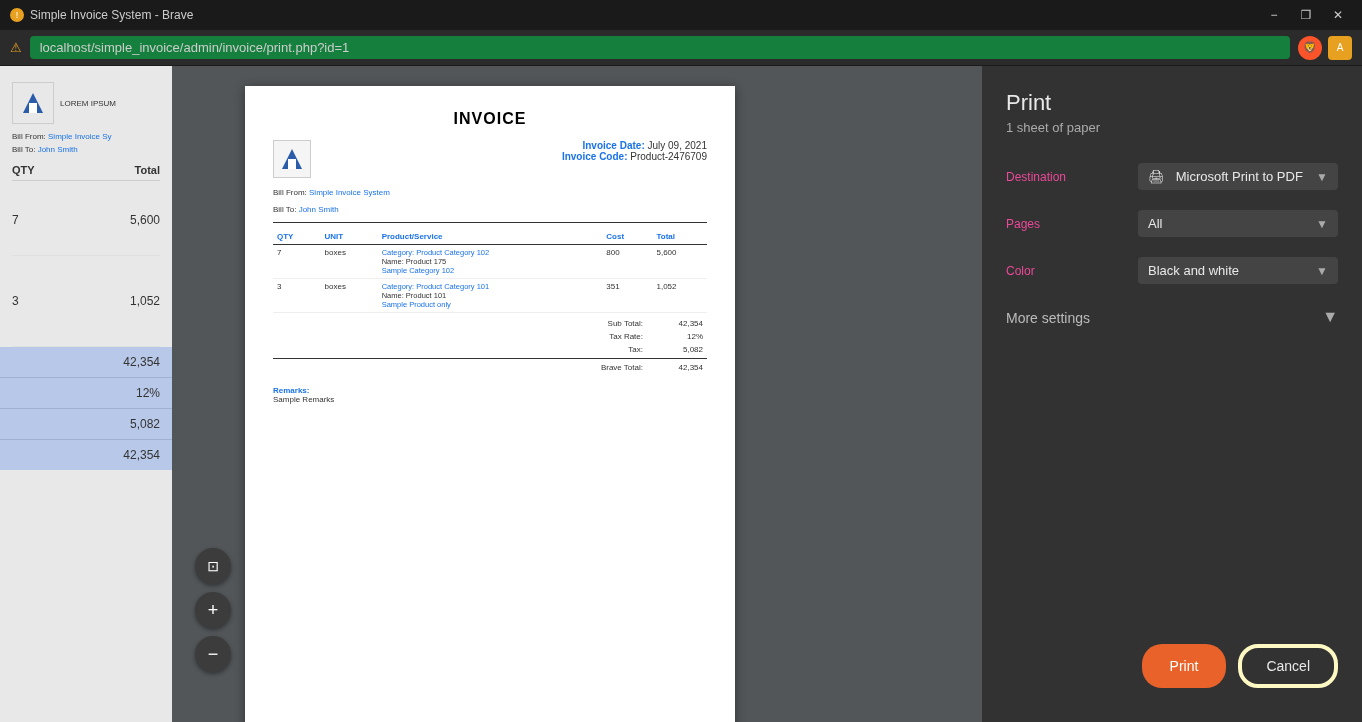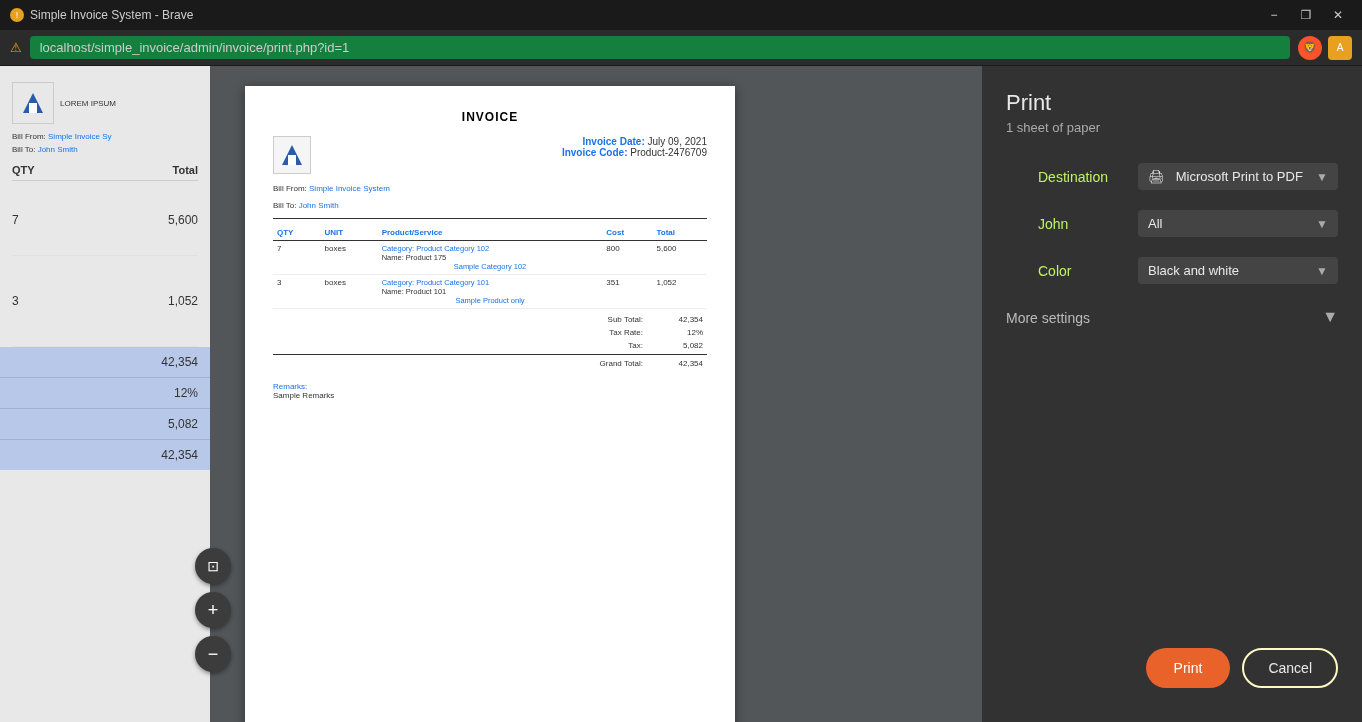--- a/index.html
+++ b/index.html
@@ -137,21 +137,21 @@
     .invoice-paper {
       width: 490px;
       min-height: 650px;
       background: white;
       padding: 24px 28px;
       box-shadow: 0 2px 10px rgba(0,0,0,0.4);
       font-size: 9px;
     }
     .invoice-title {
       text-align: center;
-      font-size: 12px;
+      font-size: 16px;
       font-weight: bold;
       margin-bottom: 12px;
       color: #000;
       letter-spacing: 1px;
     }
     .invoice-header {
       display: flex;
       justify-content: space-between;
       margin-bottom: 10px;
     }
@@ -197,35 +197,35 @@
       text-align: left;
     }
     .invoice-table td {
       padding: 3px 4px;
       vertical-align: top;
       color: #333;
       border-bottom: 1px solid #eee;
     }
     .product-category { color: #1a73e8; font-size: 7.5px; }
     .product-name { font-size: 7.5px; }
-    .product-sample { color: #1a73e8; font-size: 7.5px; text-align: center; }
+    .product-sample { color: #1a73e8; font-size: 7.5px; }
     .invoice-totals {
       margin-top: 4px;
     }
     .totals-row {
       display: flex;
       justify-content: flex-end;
       font-size: 8px;
       padding: 2px 4px;
     }
     .totals-label { margin-right: 20px; color: #333; padding-left: 16px; }
     .totals-value { min-width: 40px; text-align: right; color: #333; }
     .totals-divider { border-top: 1px solid #333; margin: 2px 0; }
     .remarks-section { margin-top: 12px; font-size: 8px; }
-    .remarks-label { color: #1a73e8; font-weight: normal; }
+    .remarks-label { color: #1a73e8; font-weight: bold; }
     .remarks-text { color: #333; }
 
     
     .zoom-controls {
       position: absolute;
       bottom: 50px;
       left: 195px;
       display: flex;
       flex-direction: column;
       gap: 8px;
@@ -275,24 +275,23 @@
       margin-top: 4px;
     }
 
     .dialog-row {
       display: flex;
       align-items: center;
       justify-content: space-between;
       margin-bottom: 20px;
     }
     .dialog-label {
-      font-size: 14px;
-      color: #bef264;
+      font-size: 12px;
+      color: #ec4899;
       min-width: 90px;
-      margin-left: 32px;
     }
     .dialog-select {
       display: flex;
       align-items: center;
       background: #444;
       border-radius: 4px;
       padding: 6px 10px;
       min-width: 200px;
       justify-content: space-between;
       cursor: pointer;
@@ -334,33 +333,33 @@
       border: none;
       border-radius: 20px;
       padding: 10px 28px;
       font-size: 14px;
       cursor: pointer;
       font-weight: 500;
     }
     .btn-cancel {
       background: transparent;
       color: #e8e8e8;
-      border: 2px solid #fef9c3;
+      border: 4px solid #fef9c3;
       border-radius: 20px;
       padding: 10px 24px;
       font-size: 14px;
       cursor: pointer;
     }
 
     
     .bg-invoice-columns {
       position: absolute;
       left: 0;
       top: 0;
-      width: 210px;
+      width: 172px;
       height: 100%;
       background: #e8e8e8;
       overflow: hidden;
       padding: 16px 12px;
     }
   </style>
 </head>
 <body>
 
 <div class="title-bar">
@@ -500,21 +499,21 @@
           <div class="totals-row">
             <span class="totals-label">Tax Rate:</span>
             <span class="totals-value">12%</span>
           </div>
           <div class="totals-row">
             <span class="totals-label">Tax:</span>
             <span class="totals-value">5,082</span>
           </div>
           <div class="totals-divider"></div>
           <div class="totals-row">
-            <span class="totals-label">Grand Total:</span>
+            <span class="totals-label">Brave Total:</span>
             <span class="totals-value">42,354</span>
           </div>
         </div>
         <div class="remarks-section">
           <div class="remarks-label">Remarks:</div>
           <div class="remarks-text">Sample Remarks</div>
         </div>
       </div>
     </div>
 
@@ -541,21 +540,21 @@
       <div class="dialog-row">
         <span class="dialog-label">Destination</span>
         <div class="dialog-select">
           <span style="margin-right:6px;">🖨</span>
           <span>Microsoft Print to PDF</span>
           <span class="chevron">▼</span>
         </div>
       </div>
 
       <div class="dialog-row">
-        <span class="dialog-label">John</span>
+        <span class="dialog-label">Pages</span>
         <div class="dialog-select">
           <span>All</span>
           <span class="chevron">▼</span>
         </div>
       </div>
 
       <div class="dialog-row">
         <span class="dialog-label">Color</span>
         <div class="dialog-select">
           <span>Black and white</span>

